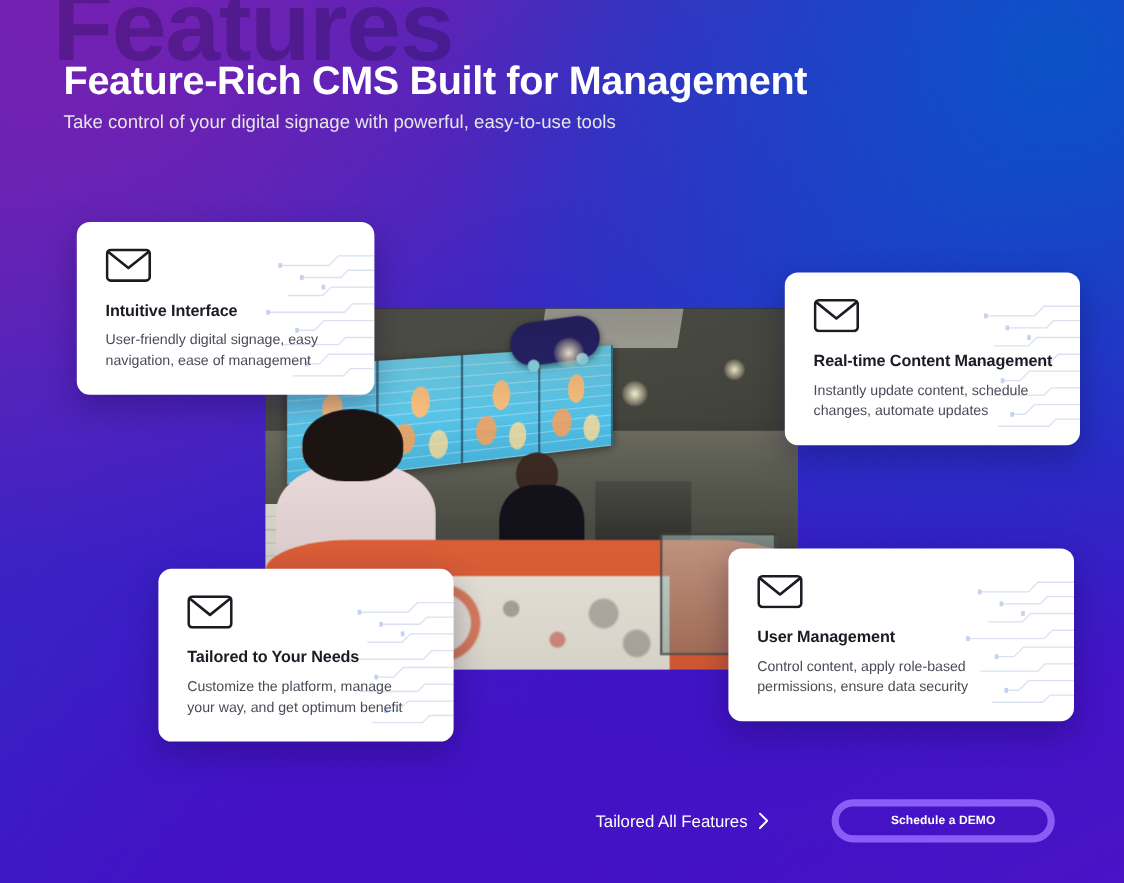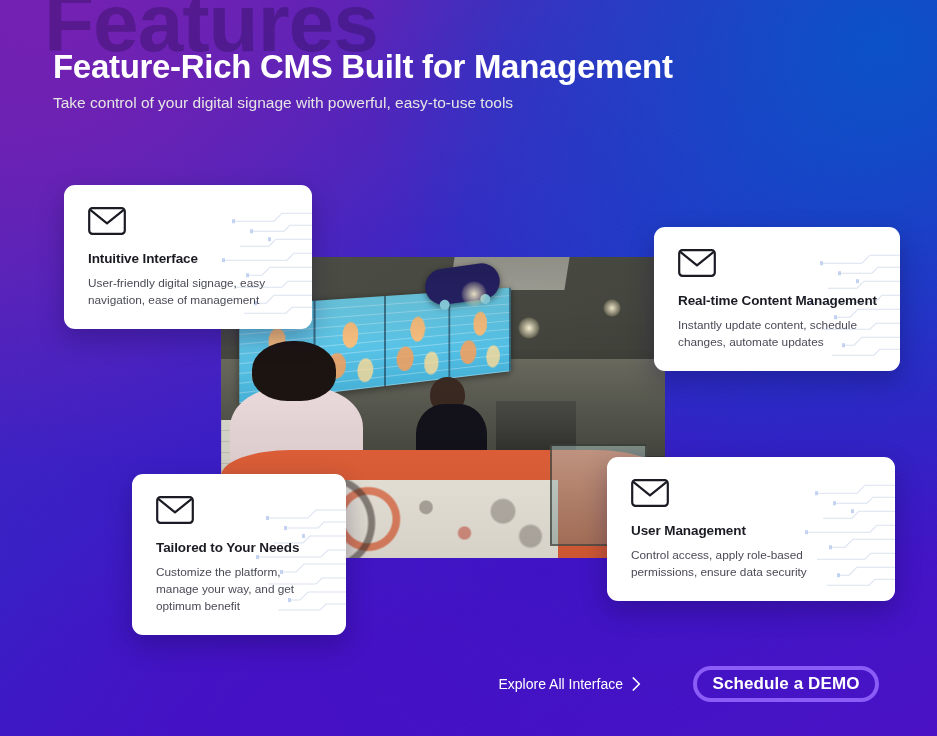--- a/index.html
+++ b/index.html
@@ -199,21 +199,21 @@
   }
   .card-desc {
     font-size: 11.8px;
     line-height: 17px;
     color: #4a4a57;
     max-width: 190px;
   }
 
   #card-intuitive        { left: 64px;  top: 185px; width: 248px; }
   #card-realtime         { left: 622px; top: 227px; width: 246px; margin-left: 32px; }
-  #card-tailored         { left: 132px; top: 474px; width: 214px; }
+  #card-tailored         { left: 132px; top: 474px; width: 246px; }
   #card-usermgmt         { left: 607px; top: 457px; width: 288px; }
 
   
   #cta-row {
     position: absolute;
     left: 0; right: 0;
     top: 666px;
     display: flex;
     justify-content: flex-end;
     align-items: center;
@@ -231,25 +231,25 @@
     cursor: pointer;
   }
   #explore-chevron { display: block; }
   #demo-button {
     display: inline-flex;
     align-items: center;
     justify-content: center;
     width: 186px;
     height: 36px;
     border-radius: 20px;
-    border: 4px solid #8b5cf6;
+    border: 6px solid #8b5cf6;
     background: transparent;
     color: #ffffff;
     font-family: "Liberation Sans", sans-serif;
-    font-size: 17px;
+    font-size: 10px;
     font-weight: 700;
     letter-spacing: .1px;
     cursor: pointer;
   }
 </style>
 </head>
 <body>
 
 <div id="bg-gradient"></div>
 <div id="bg-noise"></div>
@@ -400,25 +400,25 @@
       <rect x="50" y="102" width="3" height="4"></rect>
         <rect x="64" y="38" width="3" height="4"></rect>
     </g>
   </svg>
   <div class="card-inner">
     <svg class="card-icon" width="38" height="28" viewBox="0 0 38 28">
       <rect x="1.2" y="1.2" width="35.6" height="25.6" rx="3.2" fill="none" stroke="#1b1b24" stroke-width="2.2"></rect>
       <path d="M2.6 3.2 L19 16.4 L35.4 3.2" fill="none" stroke="#1b1b24" stroke-width="2.2" stroke-linecap="round" stroke-linejoin="round"></path>
     </svg>
     <div class="card-title">User Management</div>
-    <div class="card-desc">Control access, apply role-based permissions, ensure data security</div>
+    <div class="card-desc">Control content, apply role-based permissions, ensure data security</div>
   </div>
 </div>
 
 <div id="cta-row">
   <a id="explore-link" href="#">
-    <span>Explore All Interface</span>
+    <span>Tailored All Features</span>
     <svg id="explore-chevron" width="9" height="14" viewBox="0 0 9 14">
       <path d="M1.3 1 L7.3 7 L1.3 13" fill="none" stroke="#ffffff" stroke-width="1.7" stroke-linecap="round" stroke-linejoin="round"></path>
     </svg>
   </a>
   <button id="demo-button">Schedule a DEMO</button>
 </div>
 
 </body></html>

